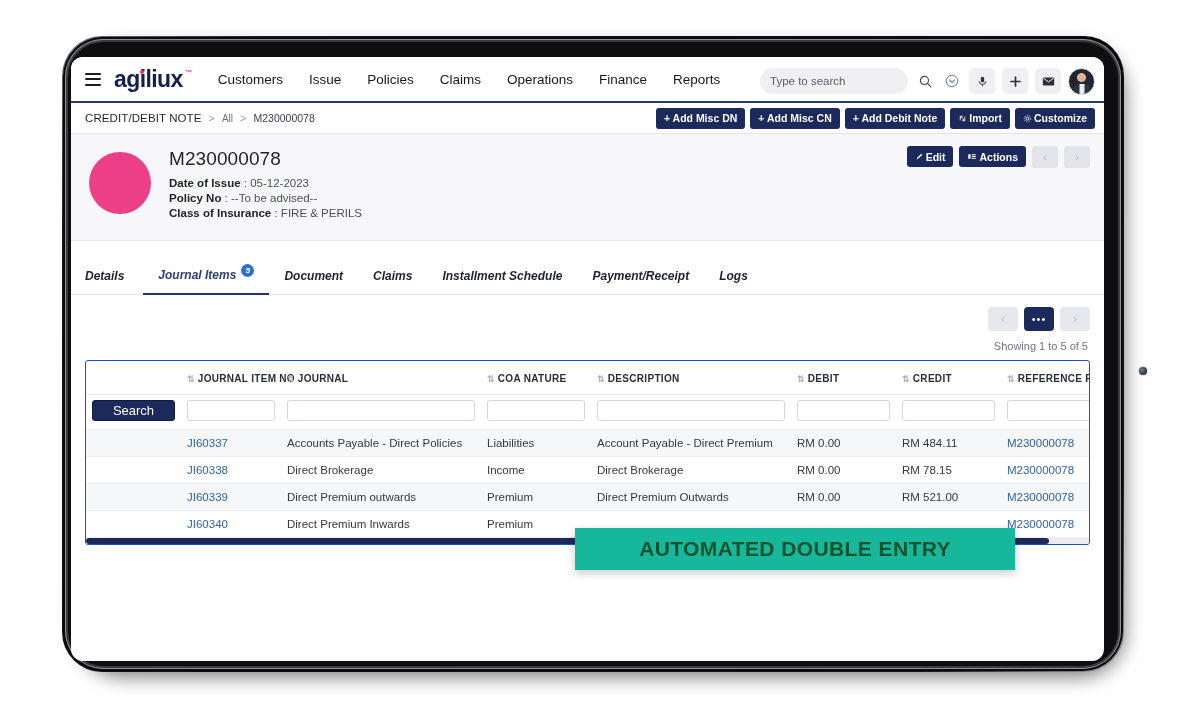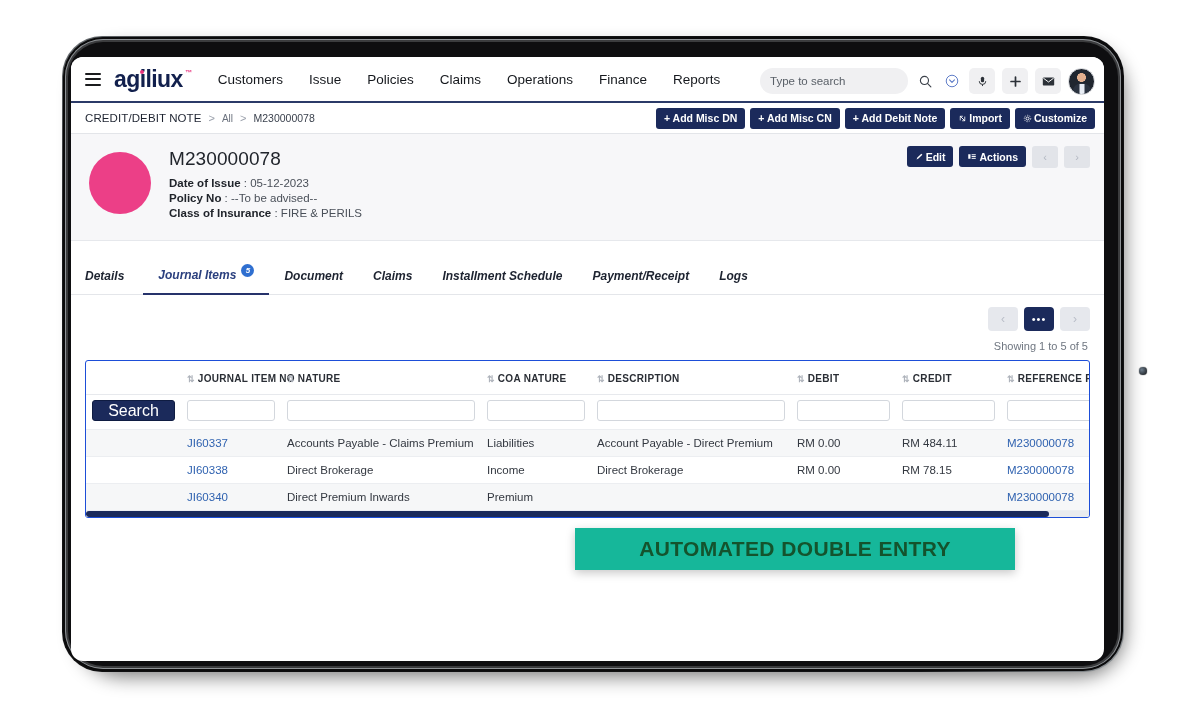--- a/index.html
+++ b/index.html
@@ -171,21 +171,21 @@
   tbody tr:nth-child(even) { background:#ffffff; }
   .link { color:#2f62b0; cursor:pointer; }
   .filters td { padding:5px 6px 8px 6px; background:#fff; border-bottom:1px solid #eceef1; }
   .filters input {
     width:100%; height:21px; border:1px solid #d3d7dd; border-radius:3px;
     background:#fff; outline:none; font-size:11px; padding:0 5px;
     font-family:"Liberation Sans", sans-serif;
   }
   .btn-search {
     background:#1b2a5b; color:#fff; border:1px solid #0f1c42; border-radius:3px;
-    font-size:16px; height:21px; width:100%; cursor:pointer;
+    font-size:13px; height:21px; width:100%; cursor:pointer;
     font-family:"Liberation Sans", sans-serif;
   }
   .hscroll { height:6px; background:#1b2a5b; border-radius:3px; margin:0; }
   .hscroll-track { height:6px; background:#e9ebee; }
 
   .col-a { width:95px; } .col-b { width:100px; } .col-c { width:200px; }
   .col-d { width:110px; } .col-e { width:200px; } .col-f { width:105px; }
   .col-g { width:105px; } .col-h { width:145px; }
 
   
@@ -385,21 +385,21 @@
               <col class="col-g">
               <col class="col-h">
           </colgroup>
           <thead>
             <tr>
               <th></th>
               <th>
                 <span class="sorticon">⇅</span><span>JOURNAL ITEM NO</span>
               </th>
               <th>
-                <span class="sorticon">⇅</span><span>NATURE</span>
+                <span class="sorticon">⇅</span><span>JOURNAL</span>
               </th>
               <th>
                 <span class="sorticon">⇅</span><span>COA NATURE</span>
               </th>
               <th>
                 <span class="sorticon">⇅</span><span>DESCRIPTION</span>
               </th>
               <th>
                 <span class="sorticon">⇅</span><span>DEBIT</span>
               </th>
@@ -420,39 +420,49 @@
               <td><input style=""></td>
               <td><input style=""></td>
               <td><input style=""></td>
               <td><input style=""></td>
             </tr>
           </thead>
           <tbody>
             <tr>
               <td></td>
               <td class="link">JI60337</td>
-              <td>Accounts Payable - Claims Premium</td>
+              <td>Accounts Payable - Direct Policies</td>
               <td>Liabilities</td>
               <td>Account Payable - Direct Premium</td>
               <td>RM 0.00</td>
               <td>RM 484.11</td>
               <td class="link">M230000078</td>
             </tr>
             <tr>
               <td></td>
               <td class="link">JI60338</td>
               <td>Direct Brokerage</td>
               <td>Income</td>
               <td>Direct Brokerage</td>
               <td>RM 0.00</td>
               <td>RM 78.15</td>
               <td class="link">M230000078</td>
             </tr>
             <tr>
               <td></td>
+              <td class="link">JI60339</td>
+              <td>Direct Premium outwards</td>
+              <td>Premium</td>
+              <td>Direct Premium Outwards</td>
+              <td>RM 0.00</td>
+              <td>RM 521.00</td>
+              <td class="link">M230000078</td>
+            </tr>
+            <tr>
+              <td></td>
               <td class="link">JI60340</td>
               <td>Direct Premium Inwards</td>
               <td>Premium</td>
               <td></td>
               <td></td>
               <td></td>
               <td class="link">M230000078</td>
             </tr>
           </tbody>
         </table>

